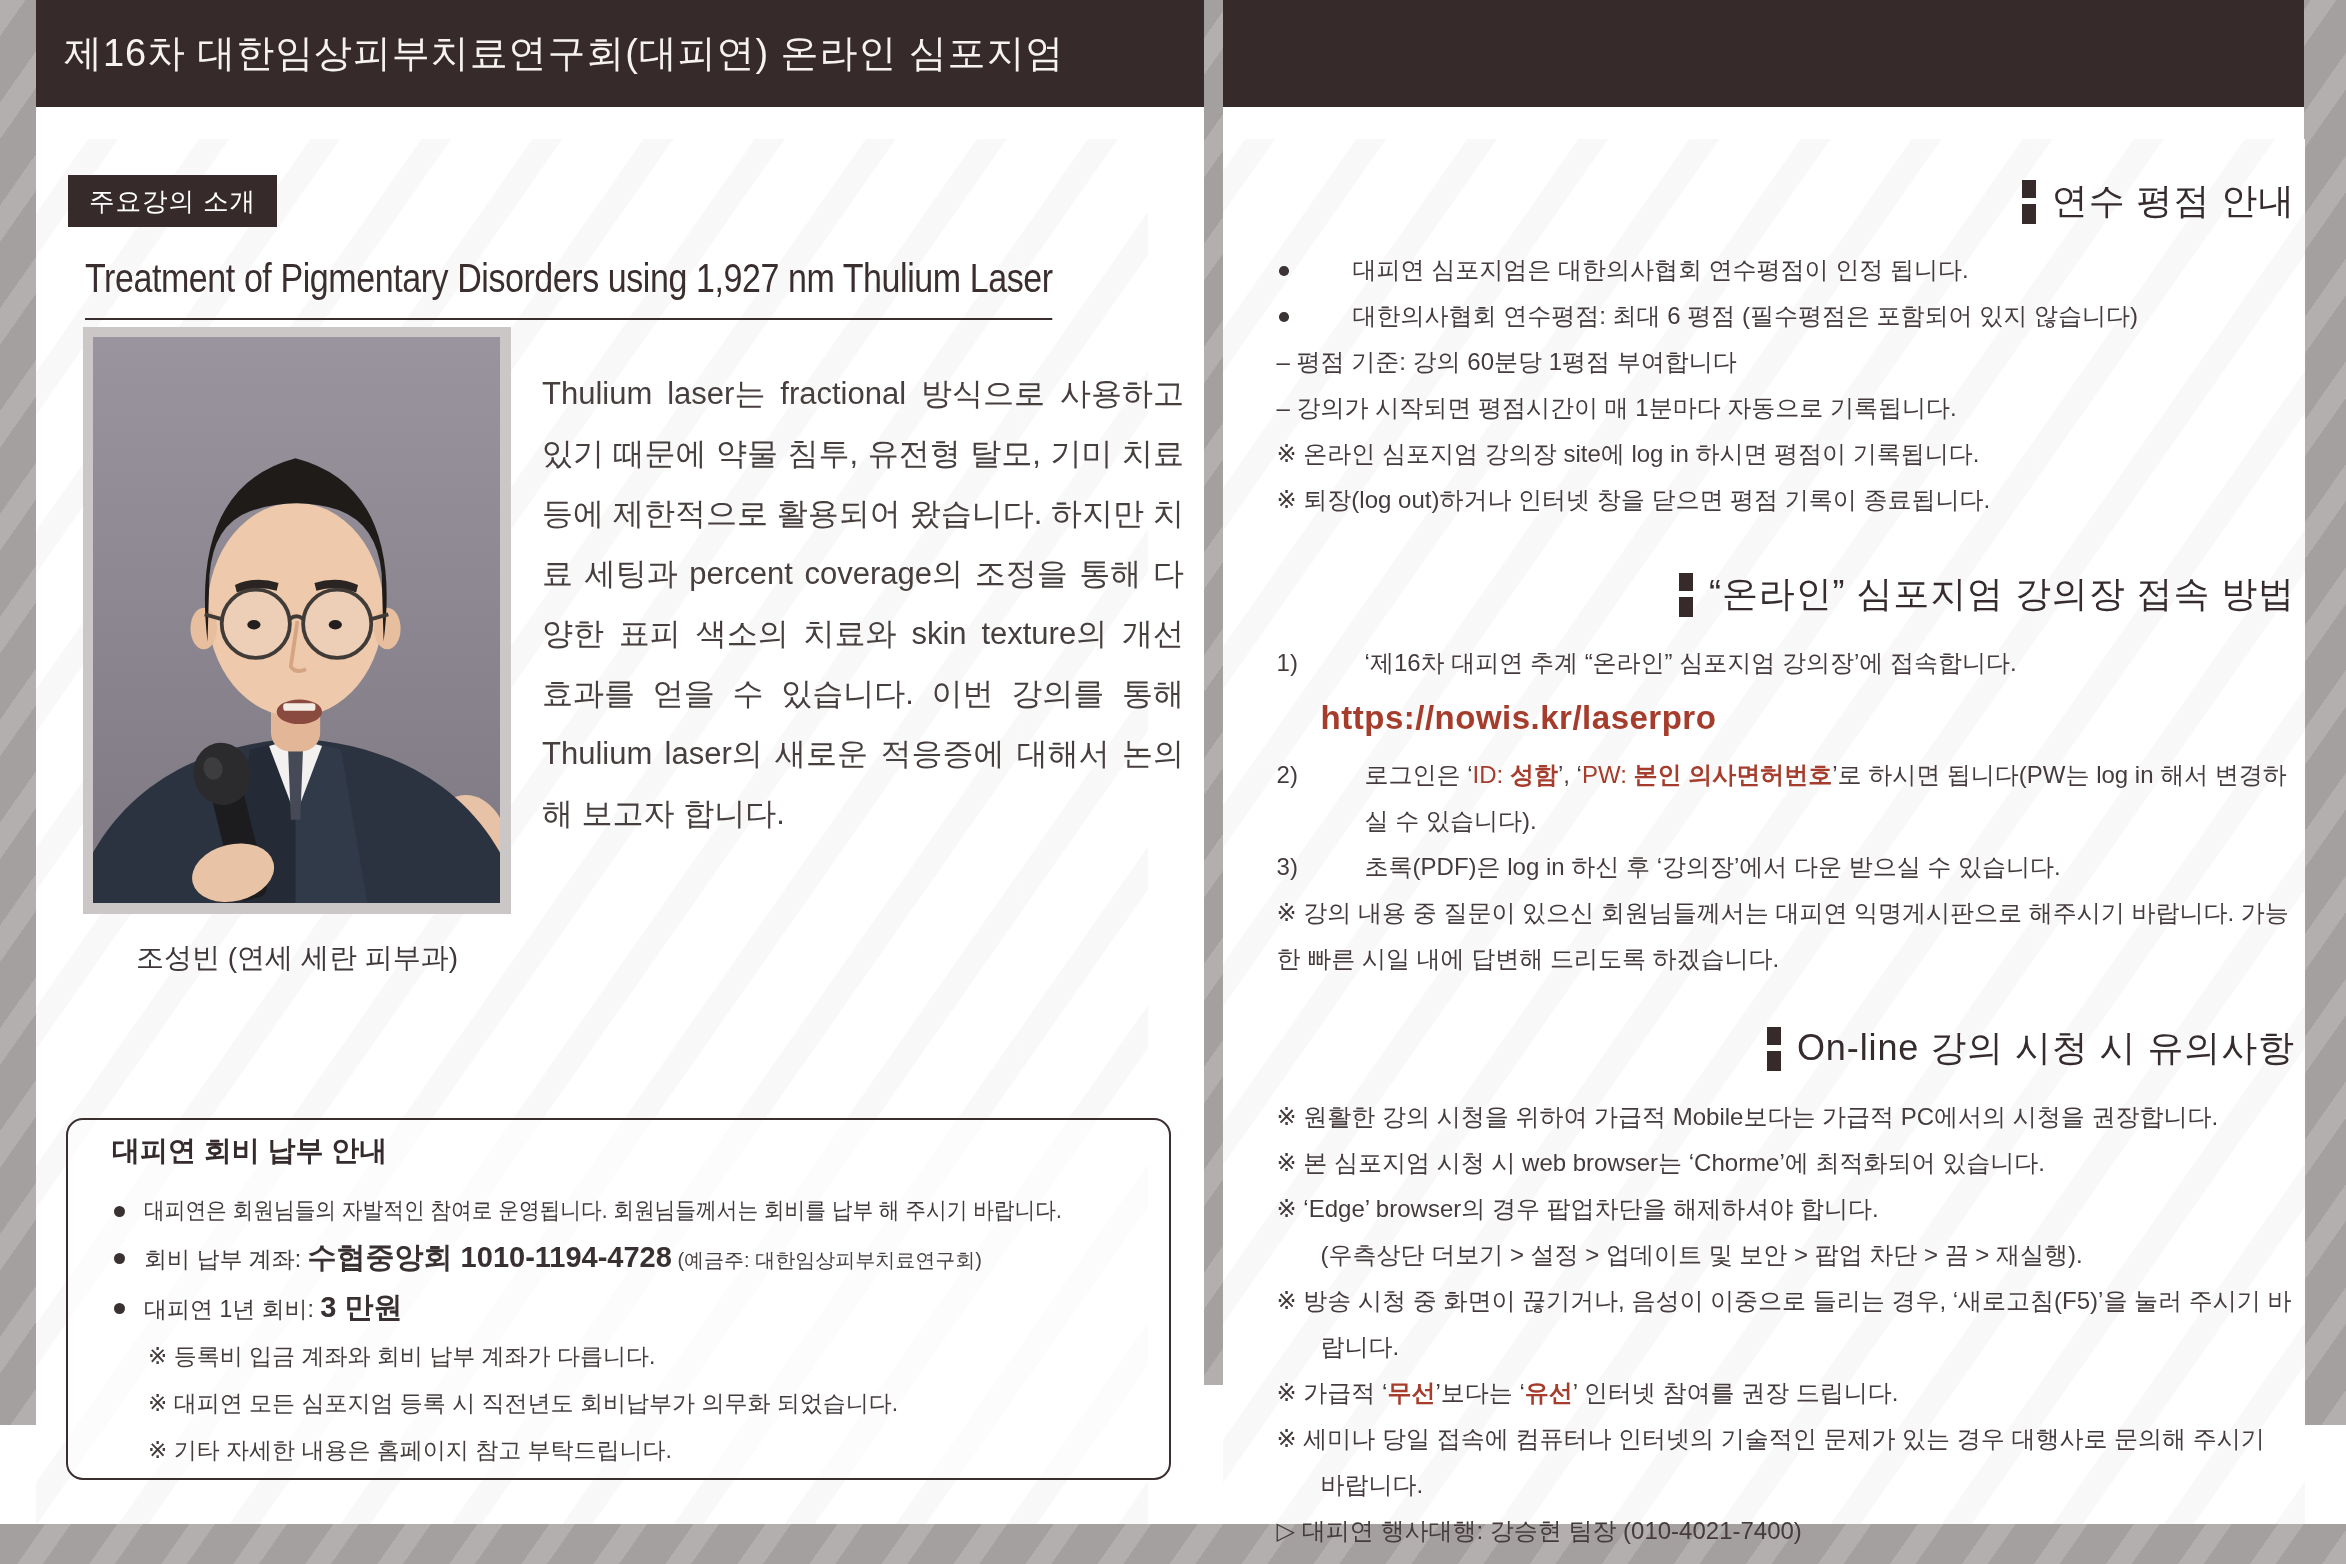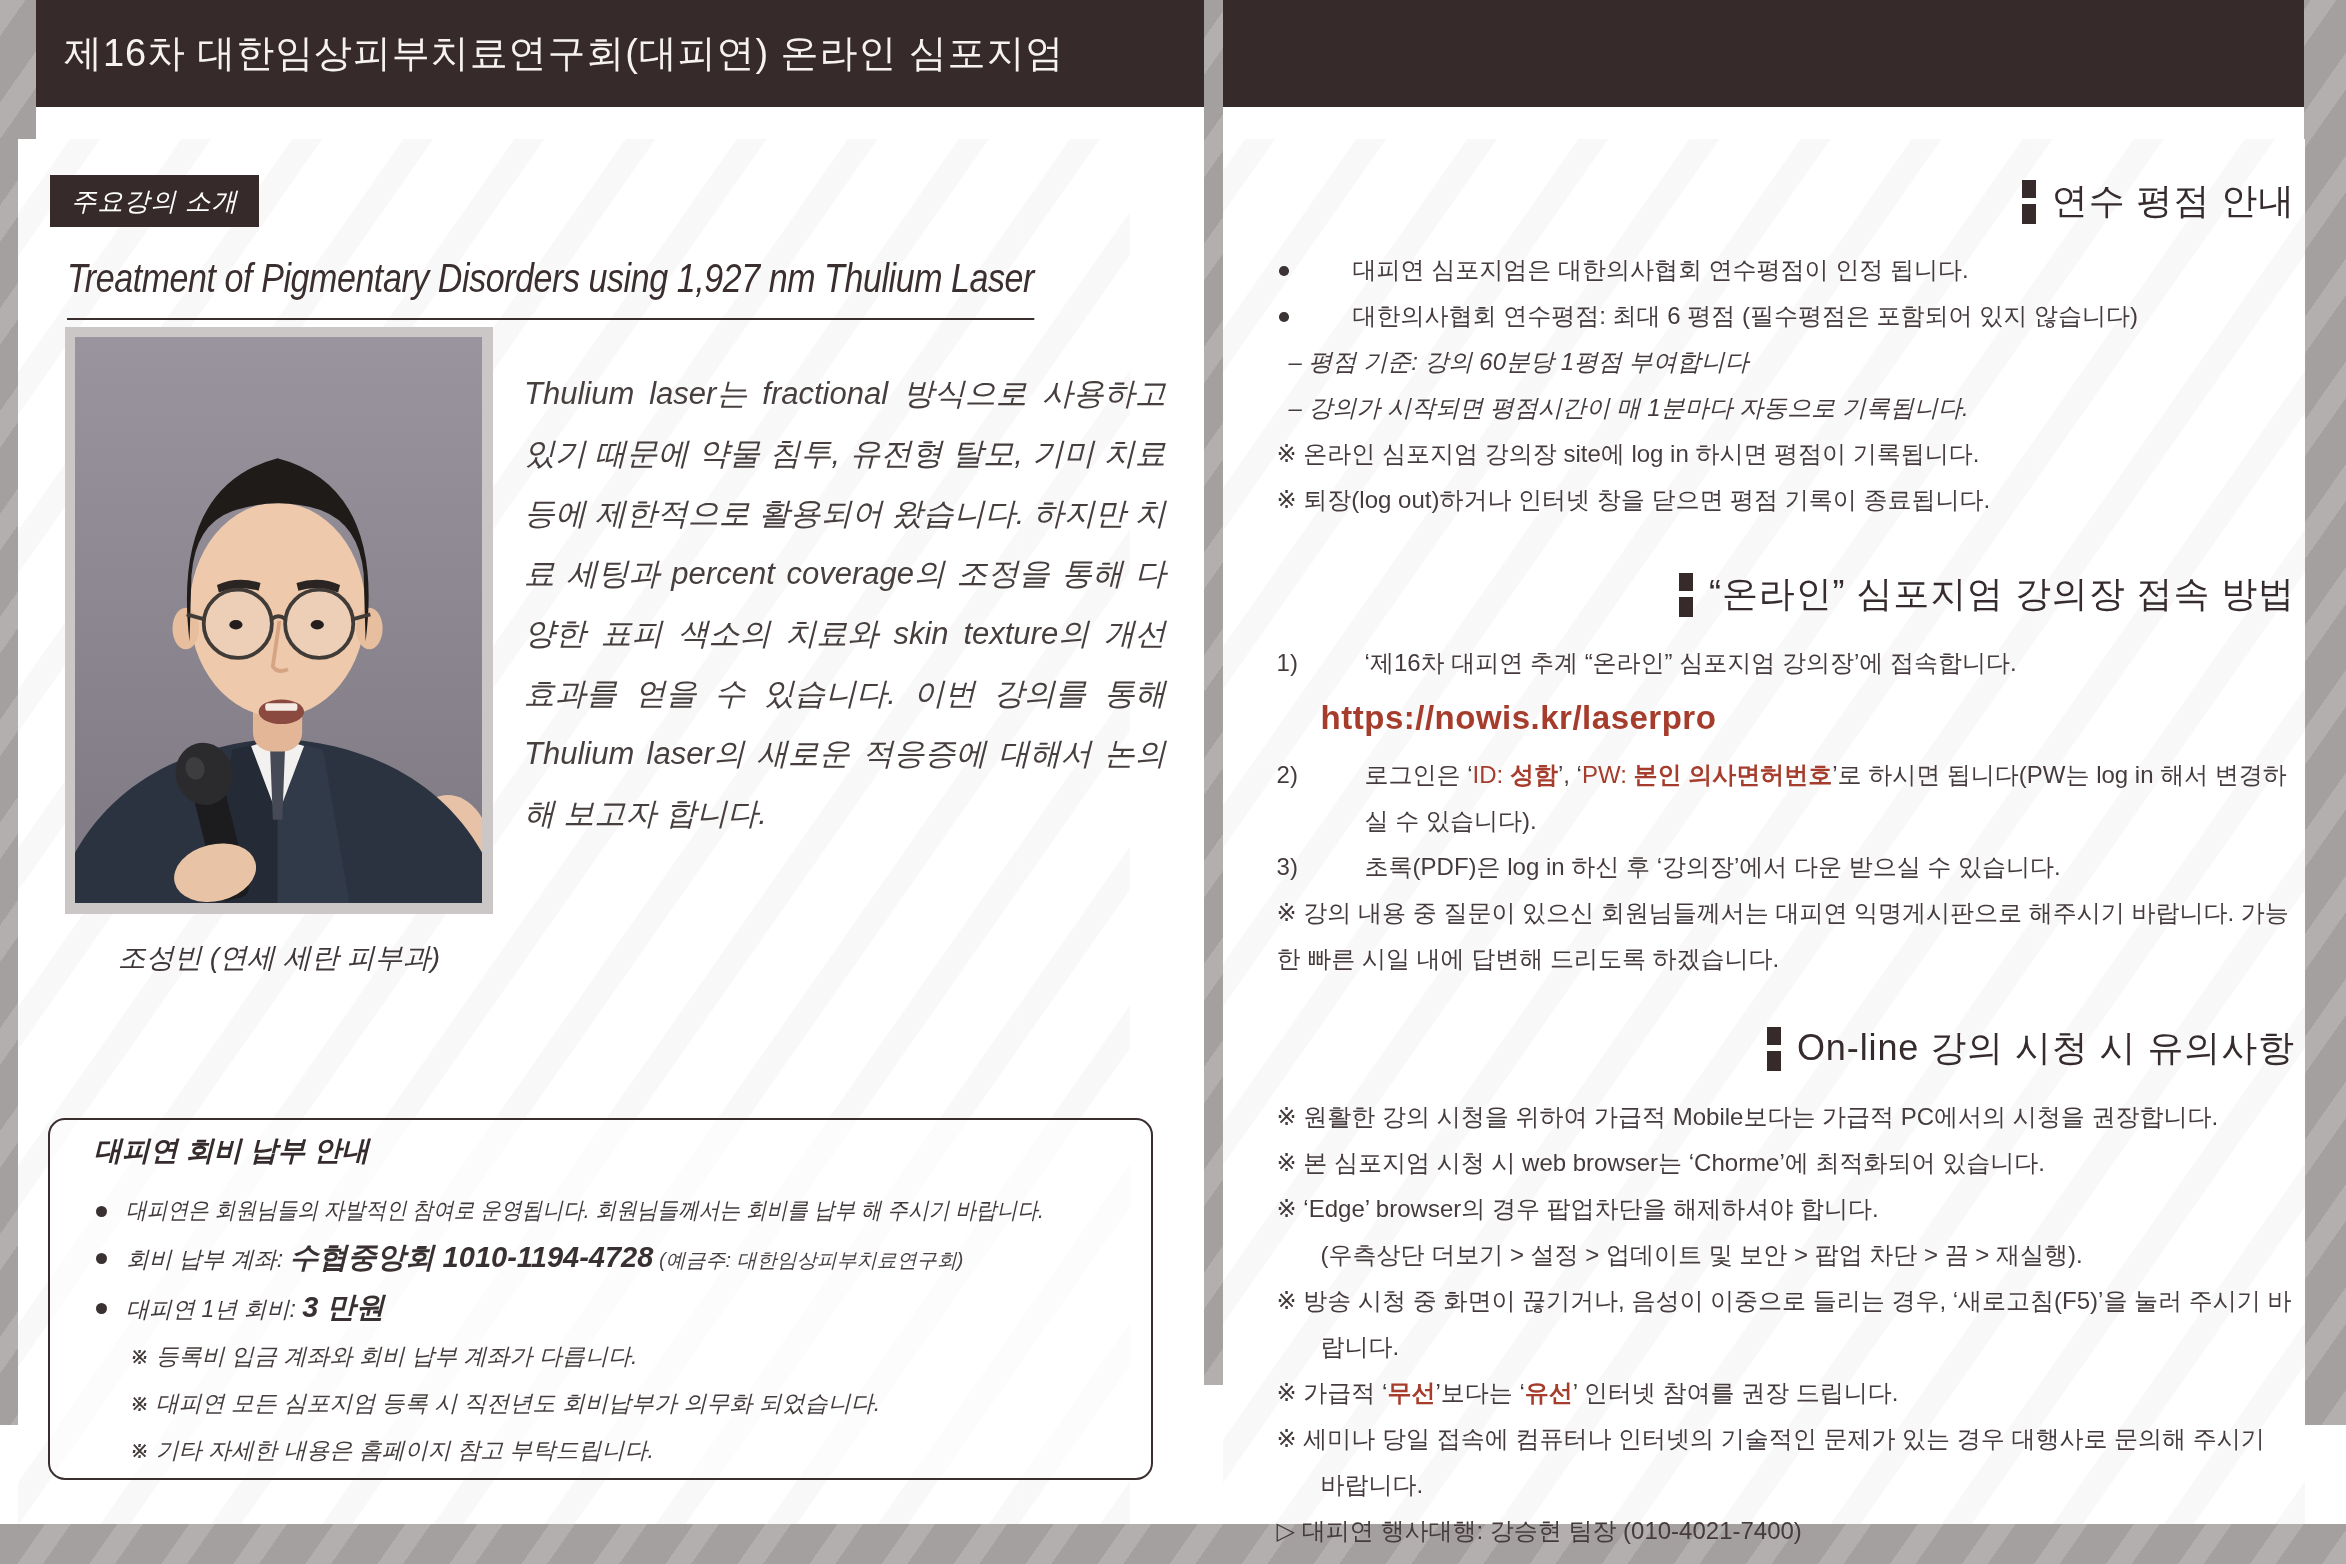--- a/index.html
+++ b/index.html
@@ -23,21 +23,21 @@
   }
   .strip-left  {left:0;top:147;width:36px;height:1425px;}
   .strip-right {left:2304px;top:147;width:43px;height:1425px;}
   .strip-mid   {left:1204px;top:147;width:19px;height:1385px;}
   .strip-bottom{left:0;top:1524px;width:2347px;height:41px;}
   
   .panel{
     position:absolute;top:139px;height:1385px;background-color:#ffffff;
     background-image:repeating-linear-gradient(-55deg,rgba(166,160,160,0.07) 0 24.6px,rgba(255,255,255,0) 24.6px 91px);
   }
-  .panel-left {left:18px;width:1112px;font-style:italic;}
+  .panel-left {left:36px;width:1112px;}
   .panel-right{left:1223px;width:1082px;}
   
   .badge{
     position:absolute;left:32px;top:36px;background:#362a2b;color:#ffffff;
     font-size:25.6px;padding:8.5px 21px;letter-spacing:0.9px;
   }
   .lecture-title{
     position:absolute;left:49px;top:117px;margin:0;
     font-size:40px;font-weight:500;color:#3a2e2f;white-space:nowrap;
     letter-spacing:-0.5px;transform:scaleX(0.85);transform-origin:left top;
@@ -76,21 +76,21 @@
   .sec-header{display:flex;align-items:center;margin:0 0 21px 0;justify-content:flex-end;}
   .sec-icon{width:14px;height:44px;margin-right:16px;display:flex;flex-direction:column;justify-content:space-between;}
   .sec-icon .blk{width:14px;background:#362a2b;}
   .sec-icon .blk.top{height:18px;}
   .sec-icon .blk.bot{height:20px;}
   .sec-title{font-size:36px;font-weight:500;color:#362c2d;letter-spacing:0.9px;}
   .sec-list{margin-left:24.6px;font-size:24px;line-height:46px;color:#453b3c;}
   .li{display:flex;gap:44px;}
   .li .bmark{flex:0 0 32px;position:relative;}
   .li .bmark::before{content:"";position:absolute;left:2.8px;top:19px;width:9.5px;height:9.5px;border-radius:50%;background:#3c3334;}
-  .sub{margin-left:12px;font-style:italic;}
+  .sub{margin-left:0;}
   .num{flex:0 0 44px;}
   .url-line{margin-left:44px;font-size:33px;line-height:55px;font-weight:bold;color:#a63c2b;letter-spacing:0.5px;text-decoration:none;display:inline-block;}
   .hang{padding-left:44px;text-indent:-44px;}
   .ind{margin-left:44px;}
   .red{color:#a63c2b;}
   .redb{color:#a63c2b;font-weight:bold;}
   .bold{font-weight:normal;}
   .sec1{margin-bottom:47px;}
   .sec2{margin-bottom:42px;}
   .gap-url{margin:3.8px 0 7.6px 0;}

